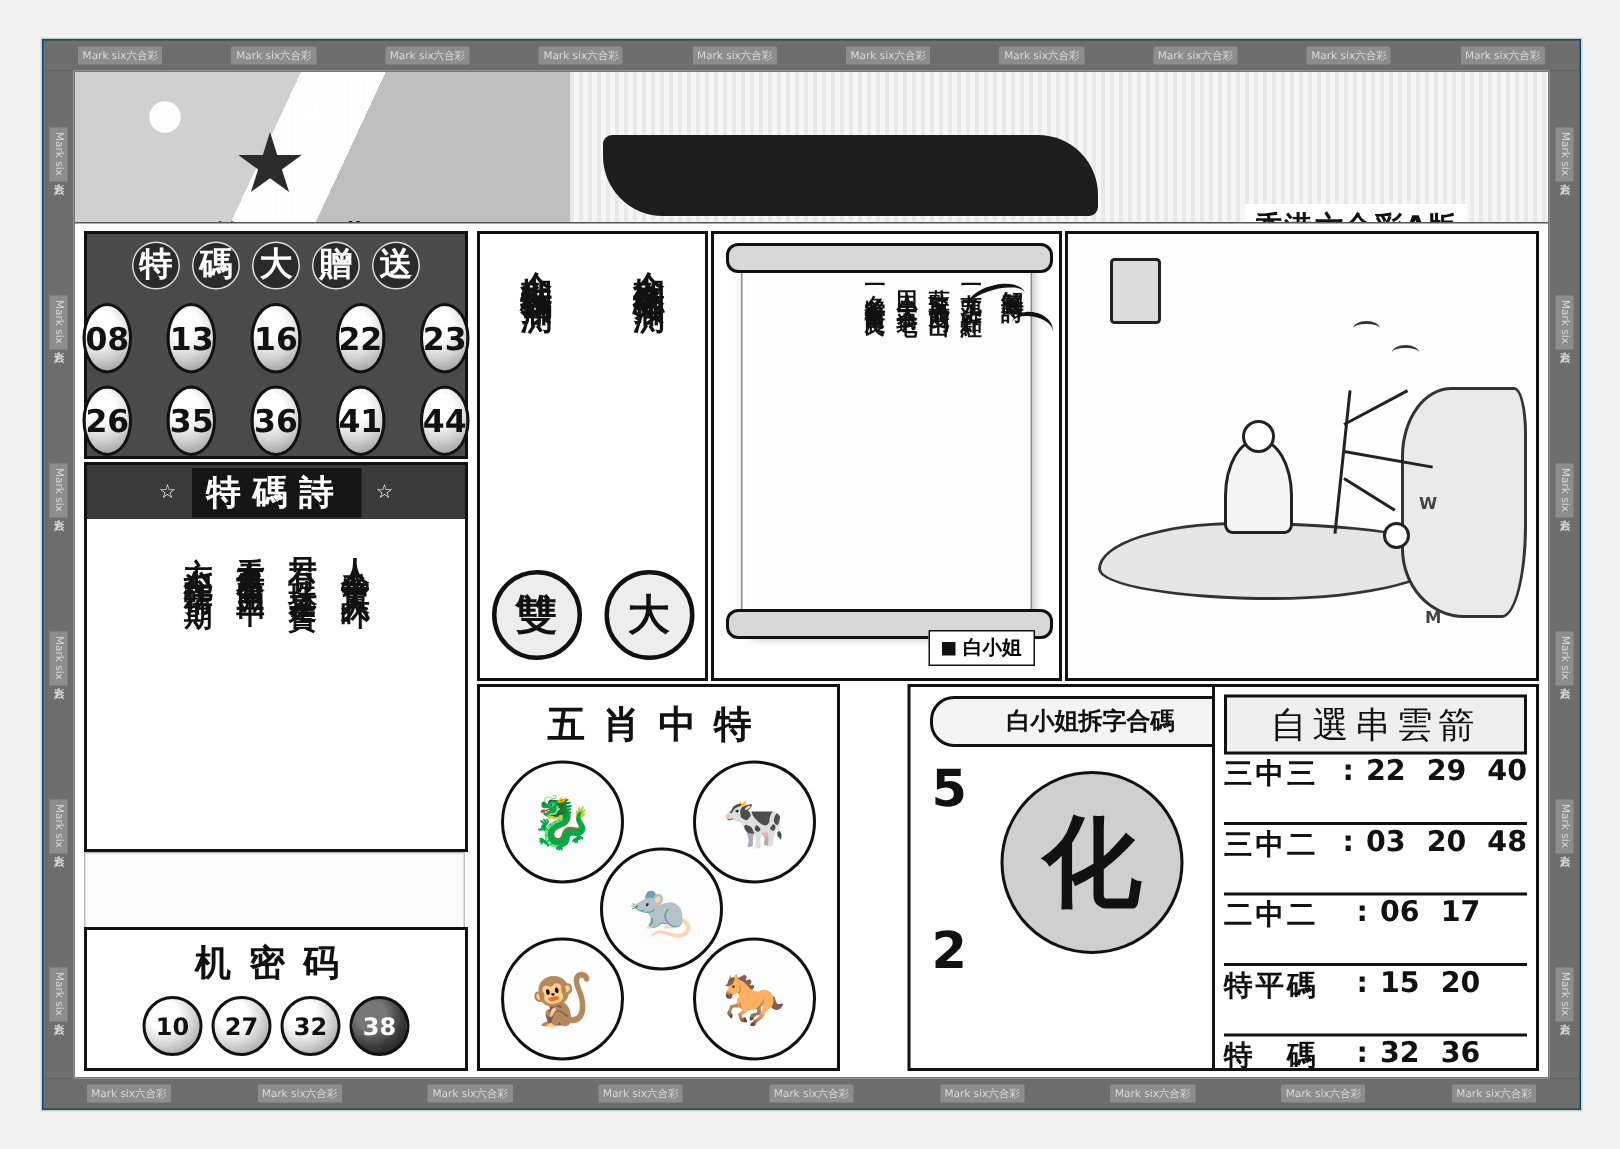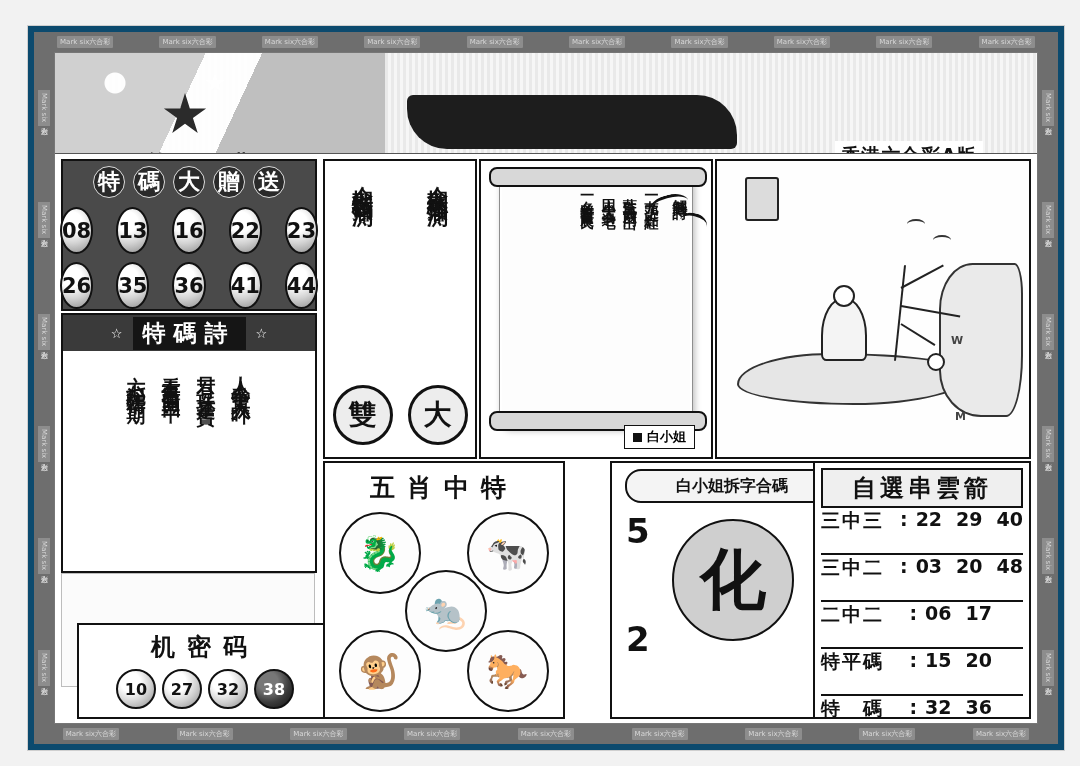--- a/index.html
+++ b/index.html
@@ -11,21 +11,21 @@
   }
   .page{
     position:relative;
     width:1080px;height:766px;
     background:#f2f2f2;
   }
   
   .frame{
     position:absolute;left:28px;top:26px;width:1024px;height:712px;
     background:#14532d;
-    border:6px solid #0c4a6e;
+    border:1px solid #0c4a6e;
     box-shadow:0 0 0 1px #cfcfcf;
   }
   .wm-strip{
     position:absolute;left:0;width:100%;height:20px;
     background:#6e6e6e;
     display:flex;justify-content:space-around;align-items:center;
     overflow:hidden;
   }
   .wm-strip.top{top:0;}
   .wm-strip.bottom{bottom:0;}
@@ -139,21 +139,21 @@
   .vline{
     writing-mode:vertical-rl;text-orientation:upright;
     font-size:19px;font-weight:bold;color:#111;letter-spacing:5px;
     line-height:1.1;
   }
   .blank-area{
     position:absolute;left:0;top:414px;width:252px;height:112px;
     background:#fbfbfb;border:1px solid #bdbdbd;
   }
   .secret-box{
-    position:absolute;left:16px;bottom:0;width:252px;height:92px;
+    position:absolute;left:0;bottom:0;width:252px;height:92px;
     border:2px solid #111;background:#fff;
   }
   .secret-title{
     text-align:center;font-size:24px;font-weight:bold;letter-spacing:12px;
     padding-top:6px;color:#111;
   }
   .secret-row{display:flex;justify-content:center;gap:6px;margin-top:6px;}
   .sball{
     width:36px;height:36px;border-radius:50%;
     background:radial-gradient(circle at 34% 30%,#ffffff 0 28%,#d0d0d0 60%,#8a8a8a 100%);
@@ -317,21 +317,21 @@
   }
 
   
   .table-box{
     position:absolute;left:758px;top:408px;right:6px;bottom:4px;
     border:2px solid #111;background:#fff;
   }
   .table-head{
     margin:5px 6px 0;height:36px;border:2px solid #111;background:#efefef;
     display:flex;justify-content:center;align-items:center;
-    font-size:24px;font-weight:bold;letter-spacing:4px;color:#111;
+    font-size:24px;font-weight:normal;letter-spacing:4px;color:#111;
   }
   .trow{
     display:flex;align-items:flex-start;height:45px;margin:0 6px;
     border-bottom:2px solid #111;
   }
   .trow:last-child{border-bottom:none;}
   .tlabel{
     width:98px;font-size:19px;font-weight:bold;color:#111;letter-spacing:2px;
     display:flex;justify-content:space-between;
   }

